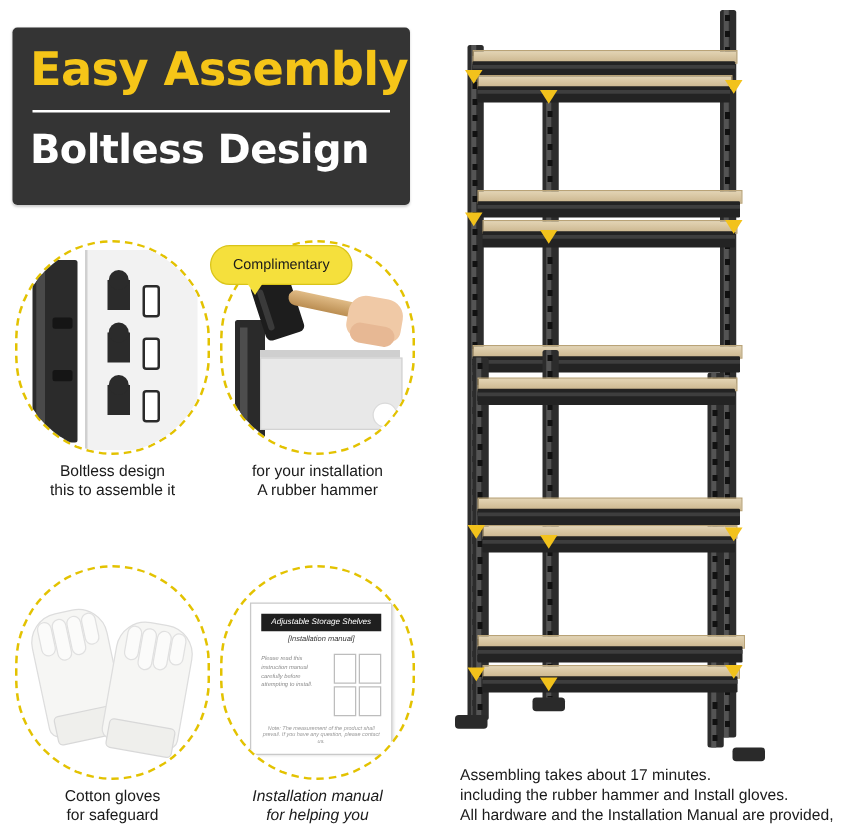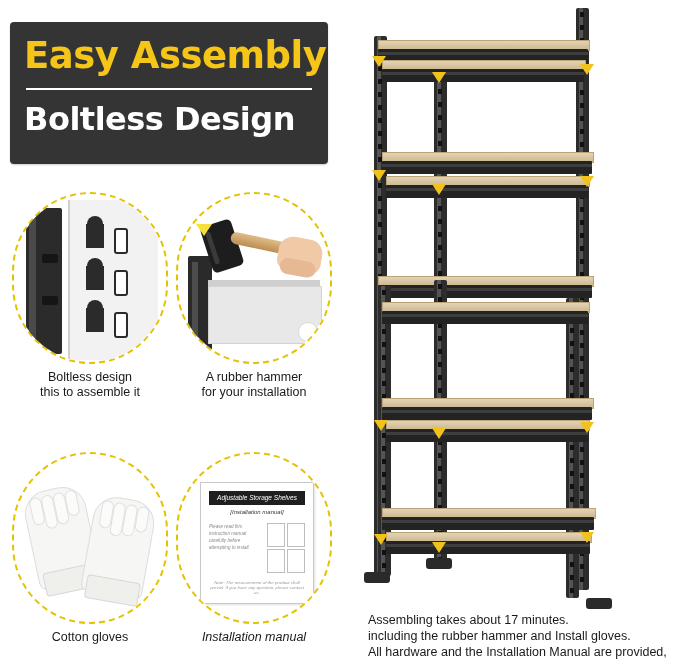--- a/index.html
+++ b/index.html
@@ -543,25 +543,28 @@
       <div class="thumb">
         <div class="post-dark"></div>
         <div class="shelf-ghost2"></div>
         <div class="shelf-ghost"></div>
         <div class="hammer-head"></div>
         <div class="hammer-handle"></div>
         <div class="hand"></div>
         <div class="bolt-small"></div>
       </div>
       <div class="caption">
+        <div>for your installation</div>
         <div>A rubber hammer</div>
-        <div>for your installation</div>
-      </div>
-    </div>
-
+      </div>
+    </div>
+
+    <div class="bubble">
+      <span class="bubble-text">Complimentary</span>
+    </div>
     <div class="bubble-tail"></div>
 
     <div class="feature" id="feat-gloves">
       <div class="thumb">
         <div class="glove g1">
           <div class="fingers">
               <span></span>
               <span></span>
               <span></span>
               <span></span>
@@ -573,40 +576,42 @@
               <span></span>
               <span></span>
               <span></span>
               <span></span>
             </div>
           <div class="cuff"></div>
         </div>
       </div>
       <div class="caption">
         <div>Cotton gloves</div>
+        <div>for safeguard</div>
       </div>
     </div>
 
     <div class="feature" id="feat-manual">
       <div class="thumb">
         <div class="manual">
           <div class="manual-header">Adjustable Storage Shelves</div>
           <div class="manual-sub">[Installation manual]</div>
           <div class="manual-body">Please read this instruction manual carefully before attempting to install.</div>
           <div class="manual-figs">
             <i></i>
               <i></i>
               <i></i>
               <i></i>
           </div>
           <div class="manual-foot">Note: The measurement of the product shall prevail. If you have any question, please contact us.</div>
         </div>
       </div>
       <div class="caption">
         <div>Installation manual</div>
+        <div>for helping you</div>
       </div>
     </div>
   </div>
 
   <div class="right-col">
 
     <div class="unit" style="left:0;top:0;width:331px;height:600px;">
 
       <div class="post" style="left:228px;top:8px;height:300px;">
           <div class="holes"></div>

